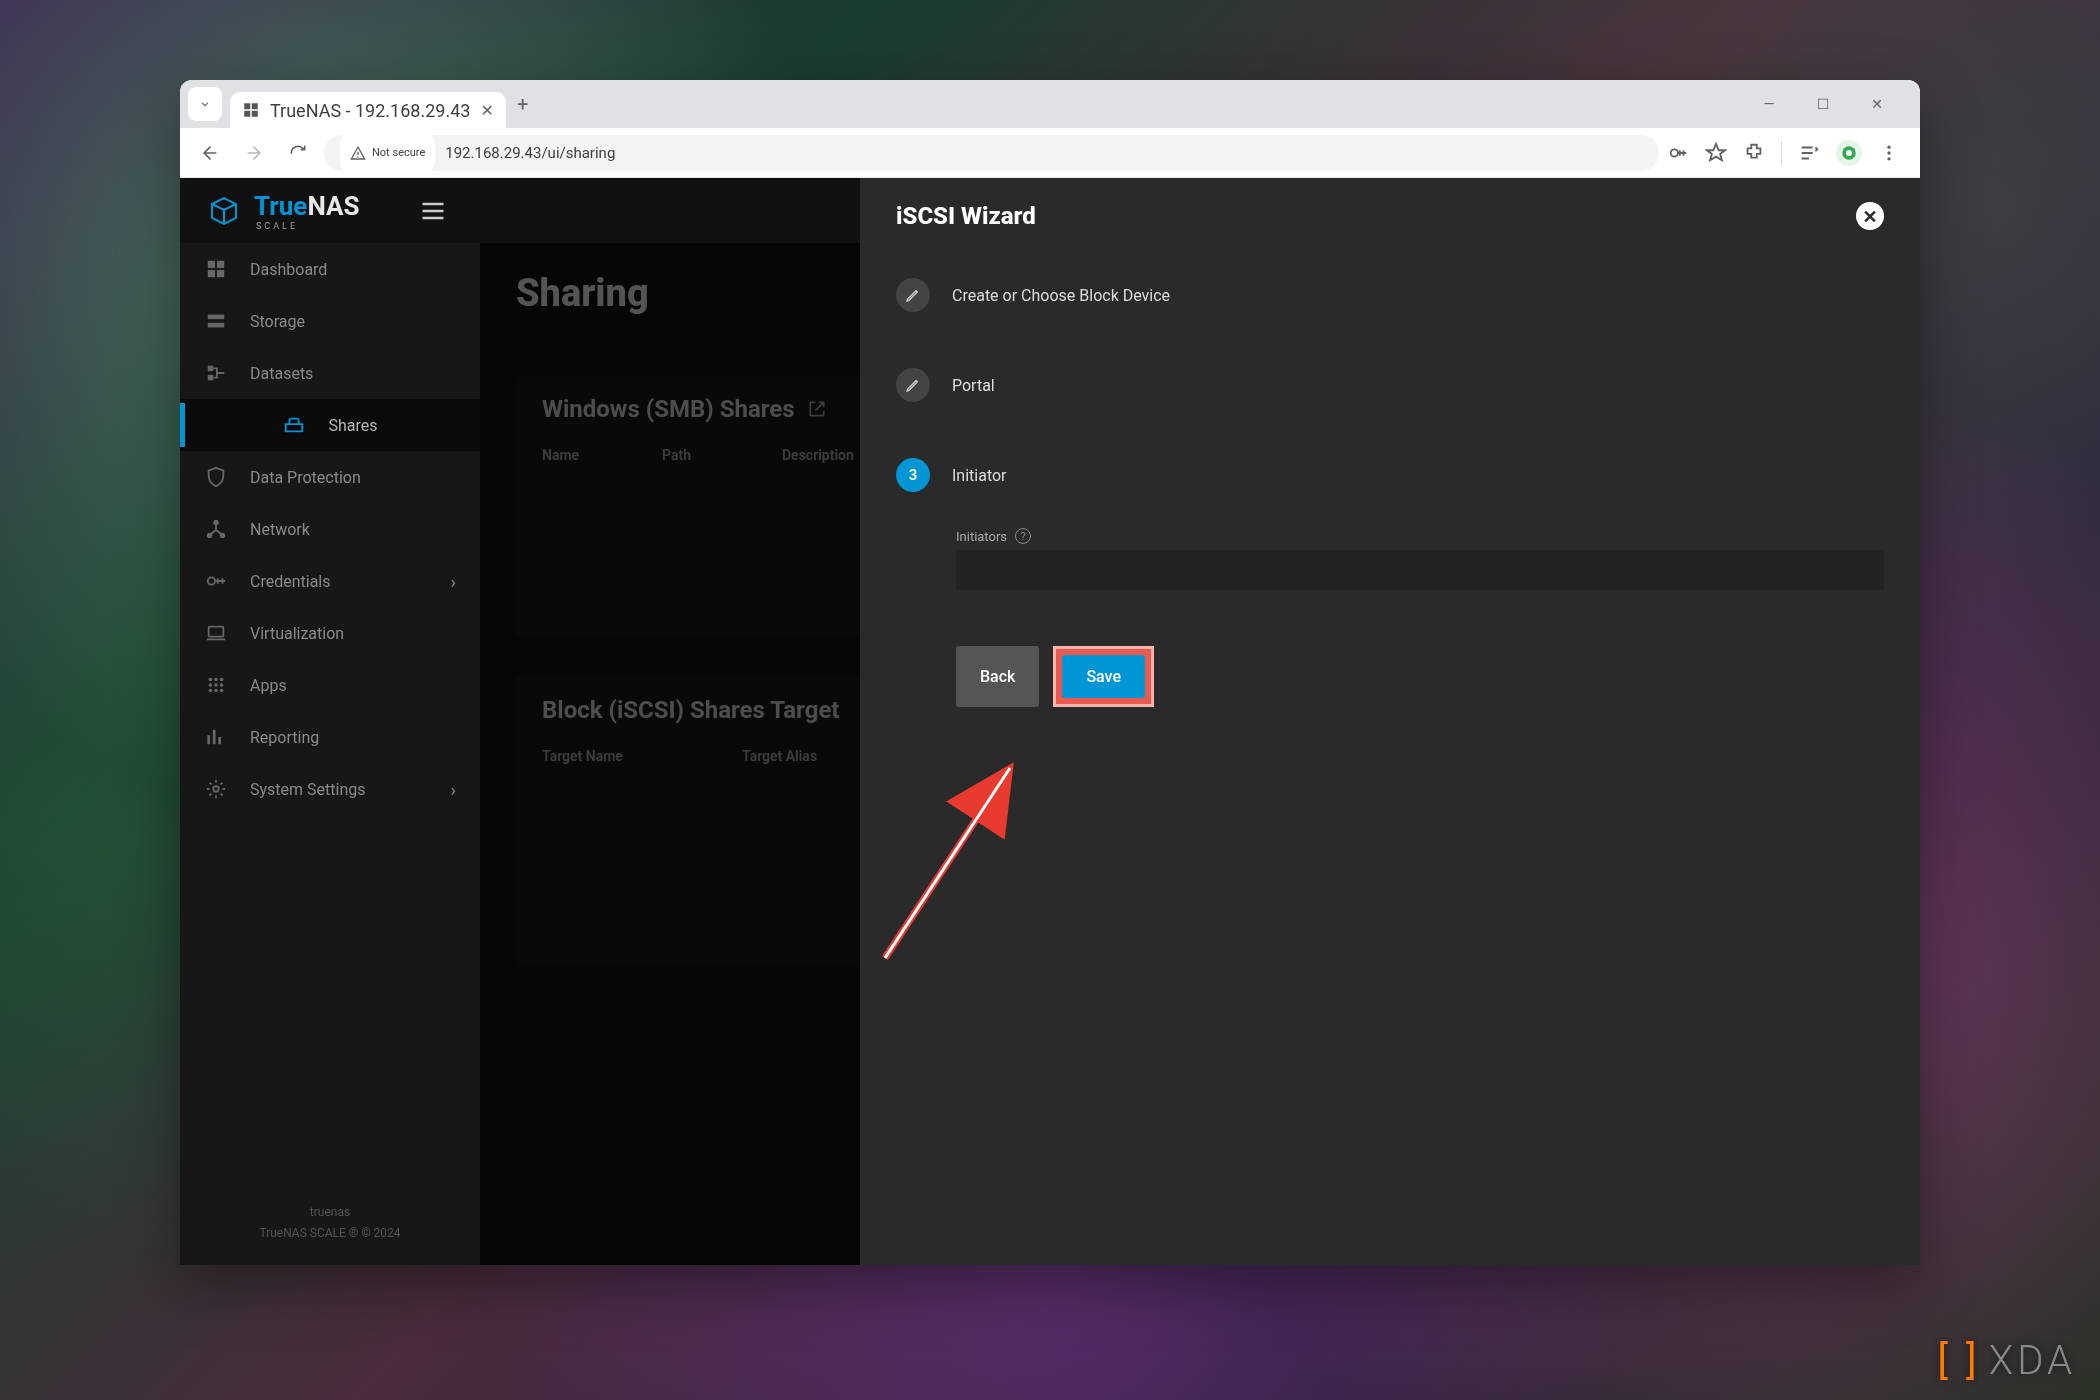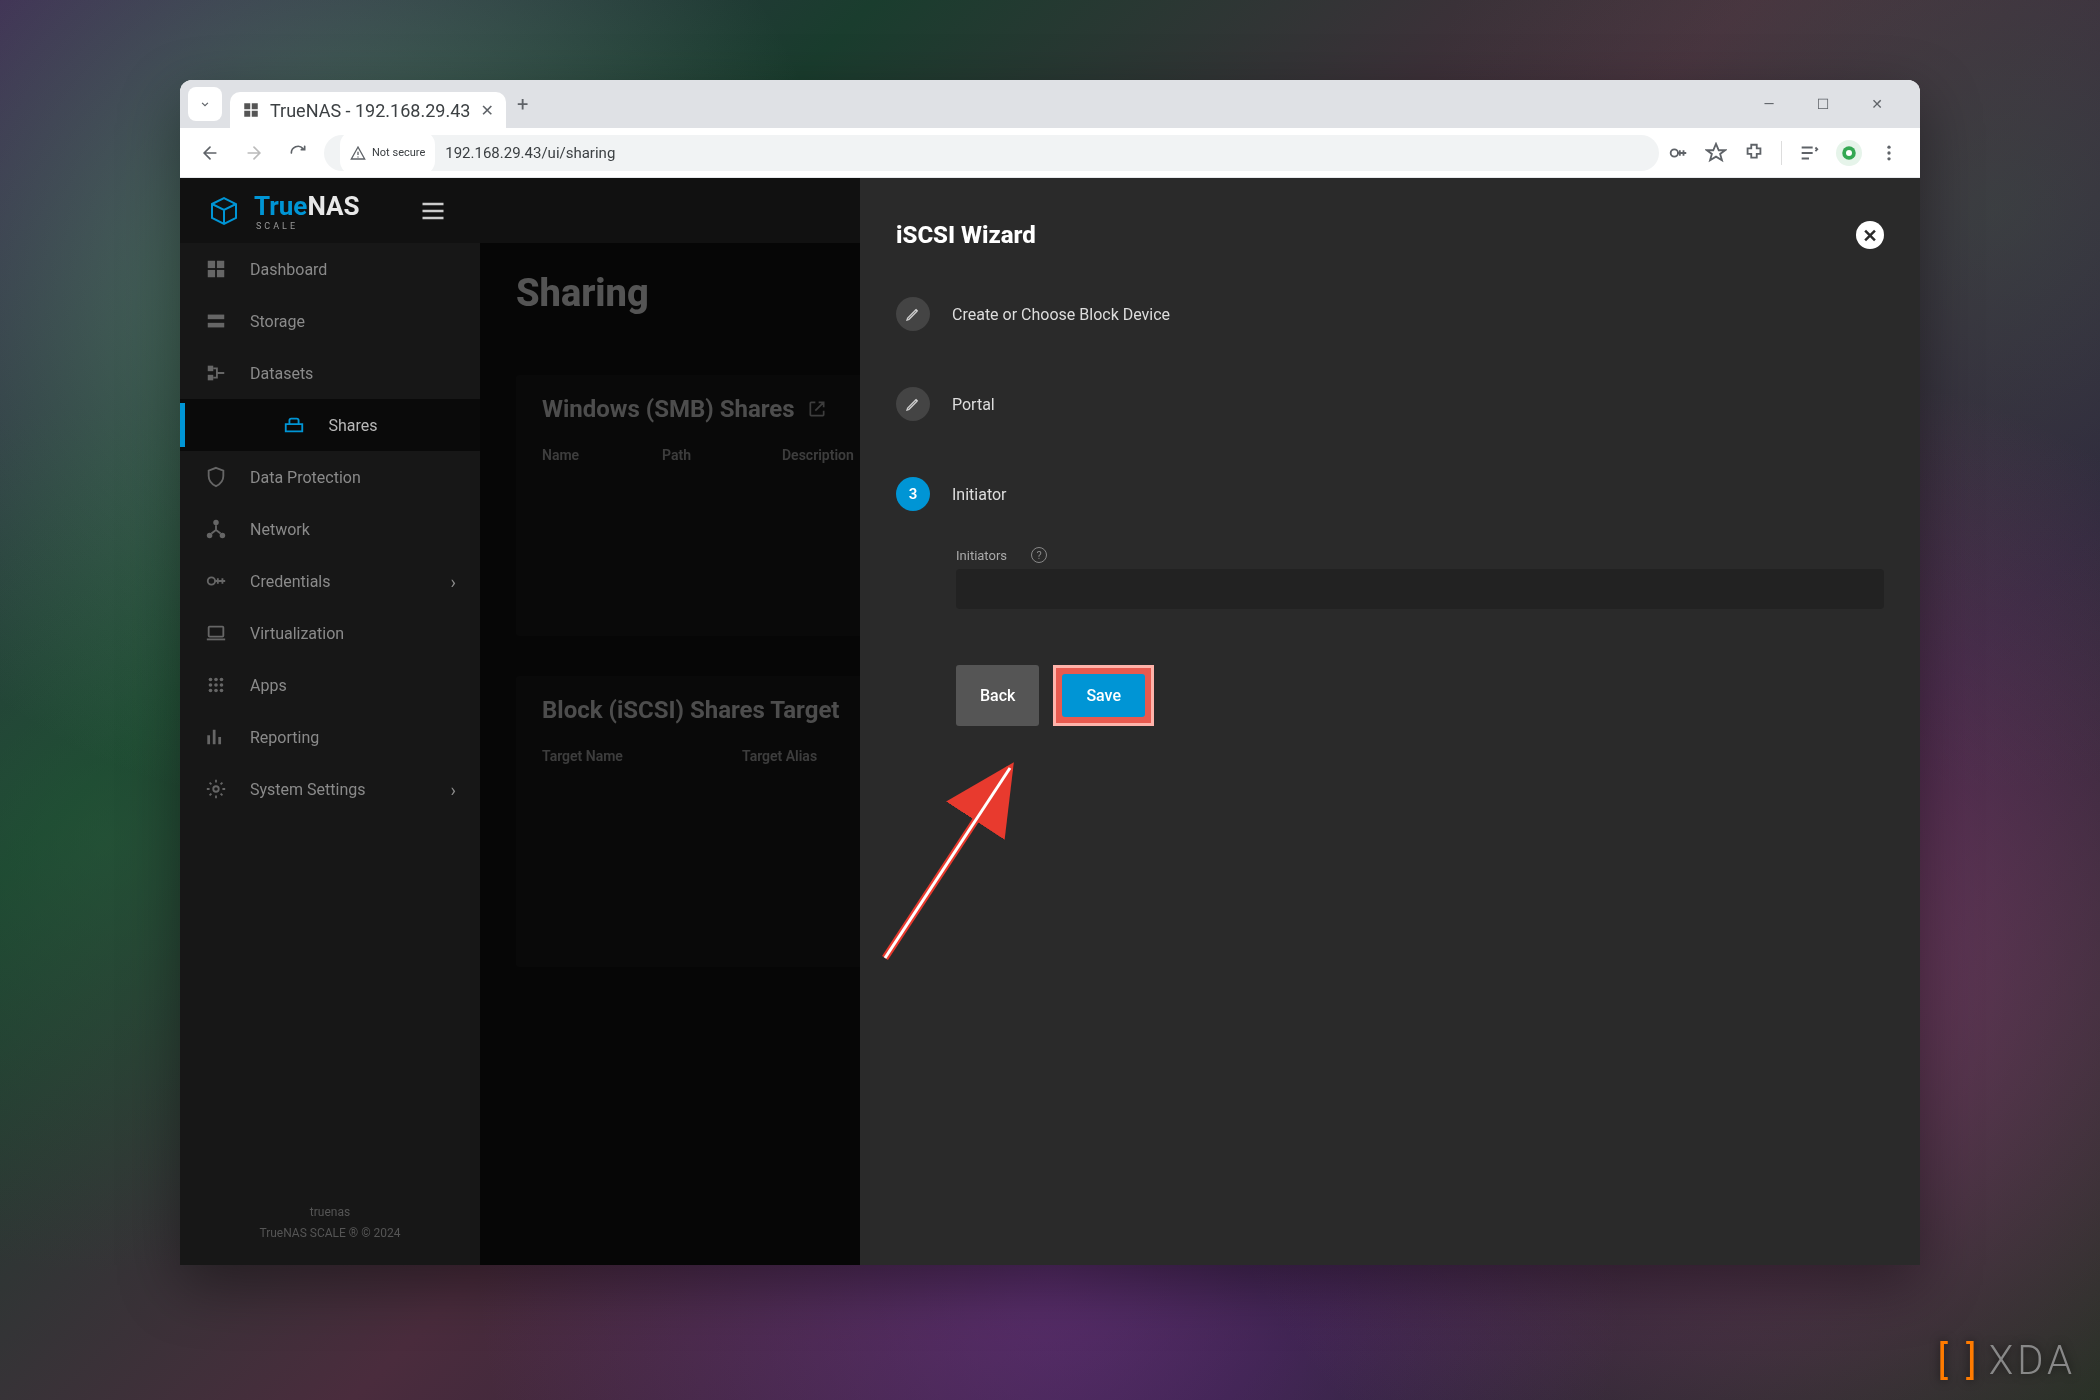--- a/index.html
+++ b/index.html
@@ -75,31 +75,31 @@
 .ext-link-ico { width: 20px; height: 20px; color: #888; }
 .columns-row { display: flex; padding: 4px 26px 14px; gap: 50px; color: #888; font-size: 14px; font-weight: 600; }
 .columns-row .col { min-width: 70px; }
 .no-records { text-align: center; color: #999; font-size: 16px; padding: 30px 0 40px; }
 
 
 .overlay-dim { position: absolute; inset: 0; background: rgba(0,0,0,0.55); }
 
 
 .wizard { position: absolute; right: 0; top: 0; bottom: 0; width: 1060px; background: #2a2a2a; padding: 24px 36px; color: #eee; }
-.wizard-top { display: flex; align-items: center; justify-content: space-between; margin-bottom: 48px; margin-top: 19px; }
+.wizard-top { display: flex; align-items: center; justify-content: space-between; margin-bottom: 48px; }
 .wizard-title { font-size: 24px; font-weight: 800; color: #fff; }
 .wizard-close { width: 28px; height: 28px; background: #fff; color: #2a2a2a; border-radius: 50%; display: flex; align-items: center; justify-content: center; font-size: 18px; font-weight: 700; }
 
 .step { display: flex; align-items: center; gap: 22px; margin-bottom: 56px; }
 .step-badge { width: 34px; height: 34px; border-radius: 50%; background: #444; display: flex; align-items: center; justify-content: center; color: #ccc; font-size: 15px; }
 .step-badge.active { background: #0095d5; color: #fff; font-weight: 600; }
 .step-label { font-size: 16px; color: #ddd; }
 
 .field-block { margin-left: 60px; margin-top: -20px; }
-.field-label-row { display: flex; align-items: center; gap: 24px; font-size: 13px; color: #aaa; margin-bottom: 6px; }
+.field-label-row { display: flex; align-items: center; gap: 8px; font-size: 13px; color: #aaa; margin-bottom: 6px; }
 .help-ico { width: 16px; height: 16px; border-radius: 50%; border: 1.5px solid #888; display: flex; align-items: center; justify-content: center; font-size: 11px; color: #888; }
 .field-input { width: 100%; height: 40px; background: #222; border: none; border-radius: 4px; color: #eee; padding: 0 12px; font-size: 15px; }
 
 .btn-row { display: flex; gap: 14px; margin-top: 56px; margin-left: 60px; }
 .btn { padding: 12px 24px; font-size: 16px; border: none; border-radius: 3px; cursor: pointer; font-weight: 500; }
 .btn-back { background: #555; color: #fff; }
 .btn-save-wrap { position: relative; padding: 6px; background: #e85a4f; border-radius: 0; border: 3px solid #ffb3aa; }
 .btn-save-wrap::before { content:""; position:absolute; inset:3px; border:3px solid #e85a4f; pointer-events:none; }
 .btn-save { background: #0095d5; color: #fff; position: relative; }
 

